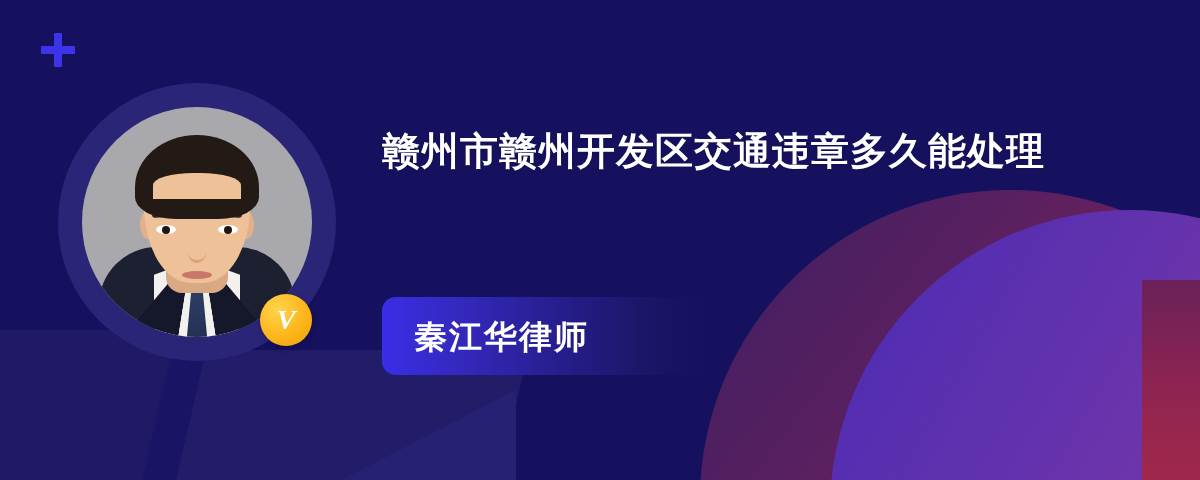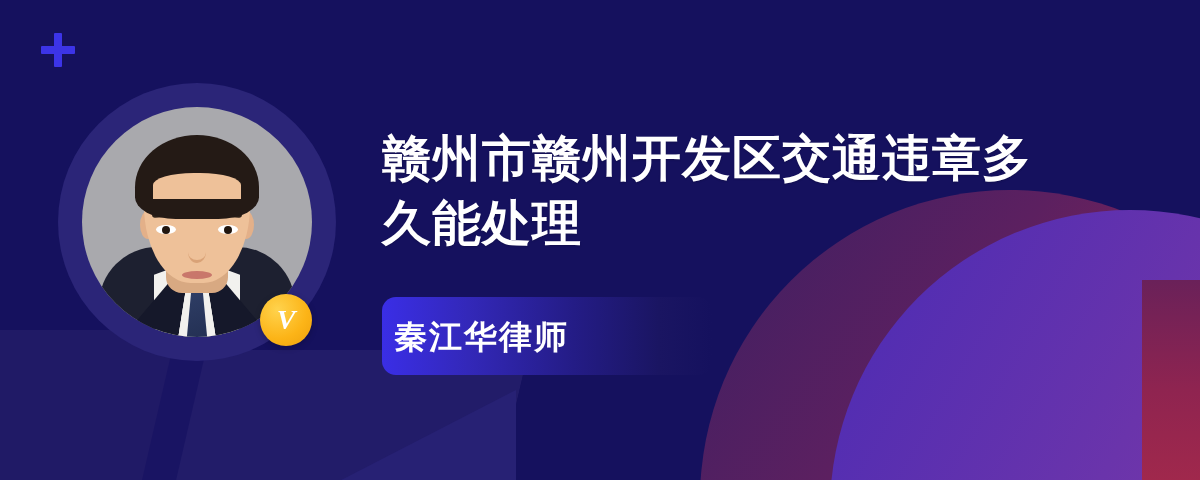--- a/index.html
+++ b/index.html
@@ -315,40 +315,40 @@
 
   
   .content {
     position: absolute;
     left: 382px;
     top: 126px;
     width: 700px;
   }
   .title {
     color: #ffffff;
-    font-size: 49px;
+    font-size: 38px;
     font-weight: bold;
     line-height: 1.32;
     letter-spacing: 1px;
     margin: 0;
     width: 680px;
     text-shadow: 0 1px 2px rgba(0,0,0,.18);
   }
 
   .name-pill {
     position: absolute;
     left: 382px;
     top: 297px;
     width: 330px;
     height: 78px;
     border-radius: 14px;
     background: linear-gradient(90deg, #3a2ee6 0%, #3328b9 26%, #241c86 58%, #1a1562 84%, #15115e 100%);
     display: flex;
     align-items: center;
-    padding-left: 12px;
+    padding-left: 32px;
   }
   .name-pill span {
     color: #ffffff;
     font-size: 33px;
     font-weight: bold;
     letter-spacing: 2px;
     line-height: 1;
   }
 </style>
 </head>

